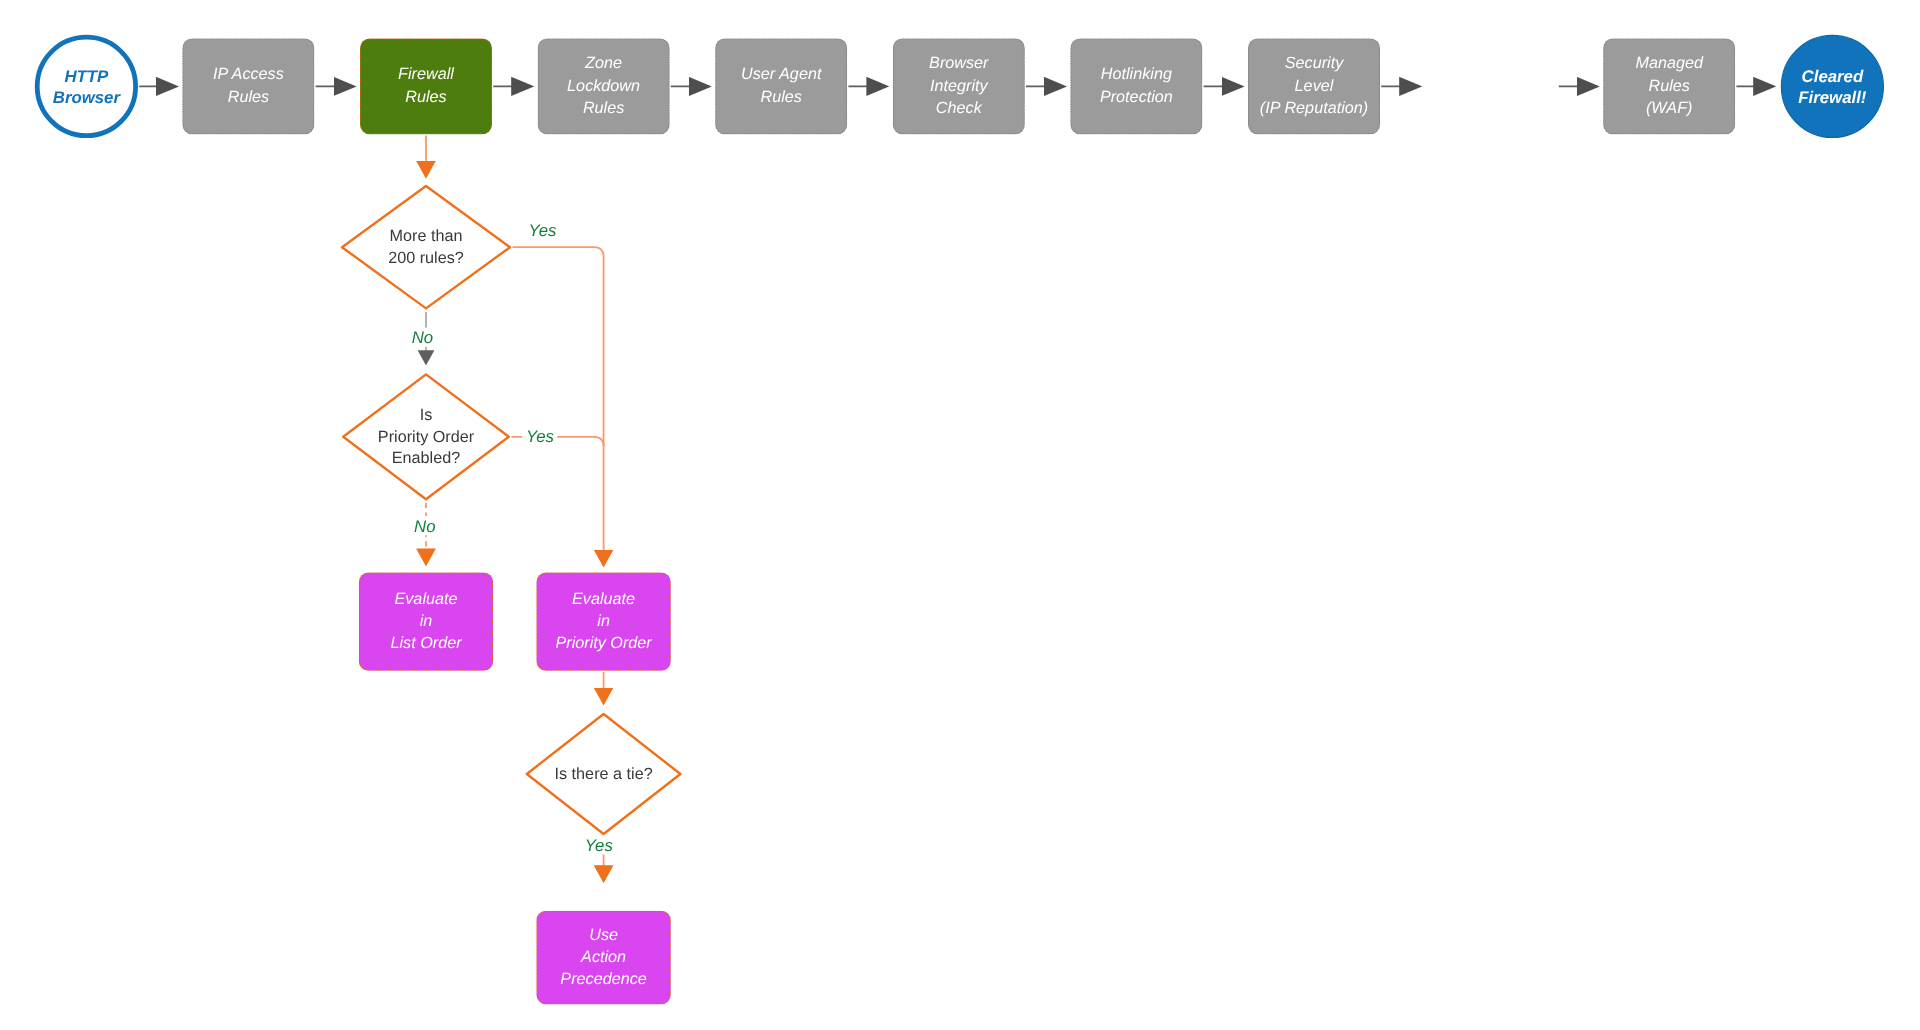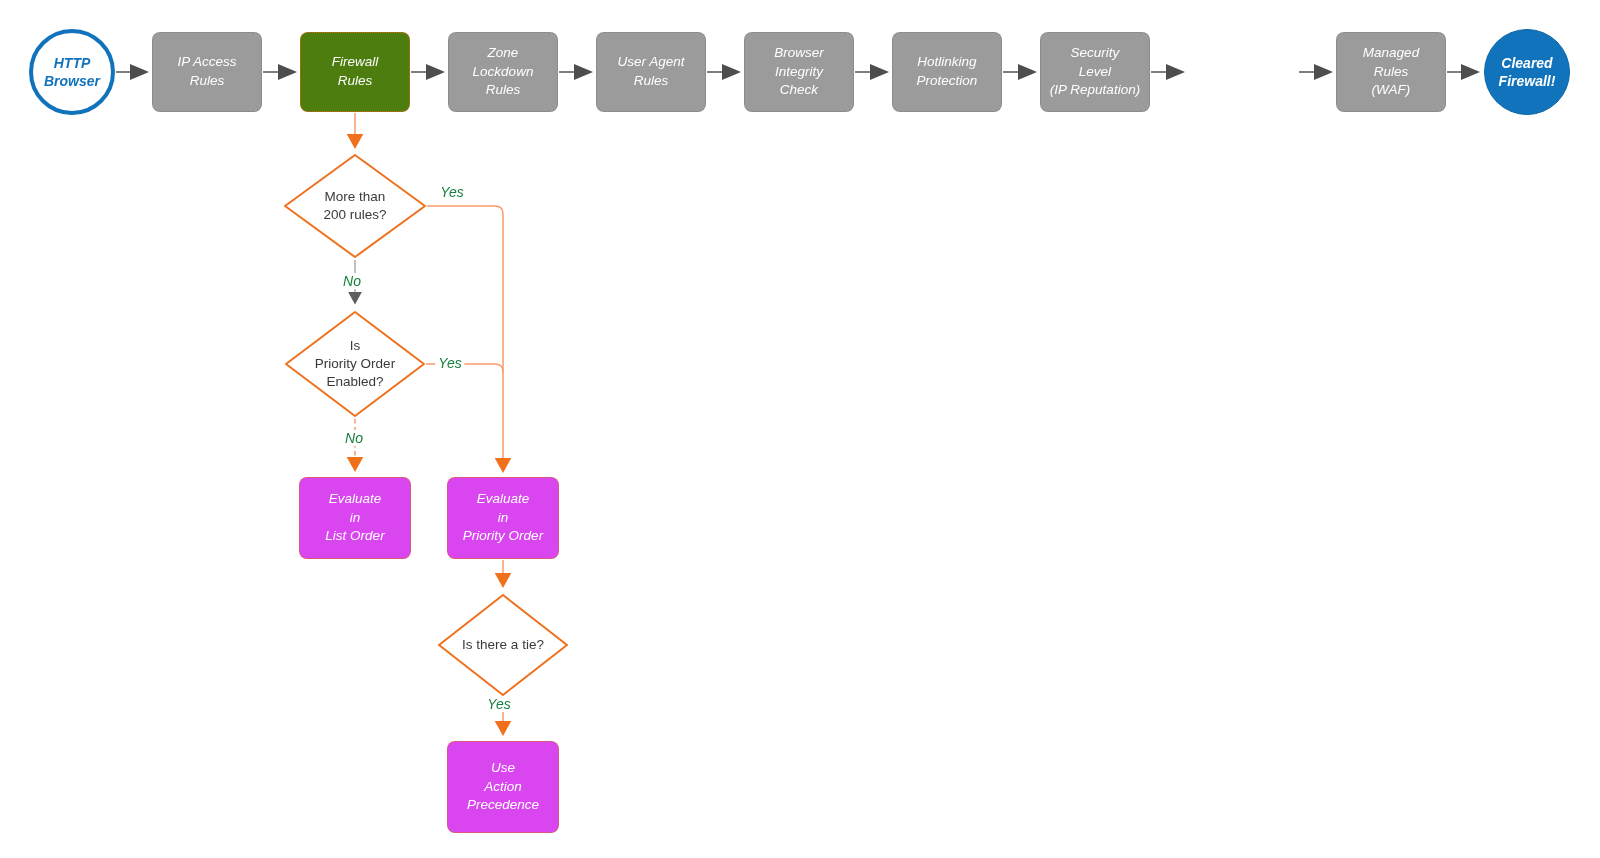--- a/index.html
+++ b/index.html
@@ -134,21 +134,21 @@
   <div class="node actionbox" style="left:299px;top:477px;height:82px">
     <span class="lbl-white">Evaluate
 in
 List Order</span>
   </div>
   <div class="node actionbox" style="left:447px;top:477px;height:82px">
     <span class="lbl-white">Evaluate
 in
 Priority Order</span>
   </div>
-  <div class="node actionbox" style="left:447px;top:741px;height:92px">
+  <div class="node actionbox" style="left:447px;top:759px;height:78px">
     <span class="lbl-white">Use
 Action
 Precedence</span>
   </div>
 
   <div class="elbl" style="left:452px;top:192px">Yes</div>
   <div class="elbl" style="left:352px;top:281px">No</div>
   <div class="elbl" style="left:450px;top:363px">Yes</div>
   <div class="elbl" style="left:354px;top:438px">No</div>
   <div class="elbl" style="left:499px;top:704px">Yes</div>

